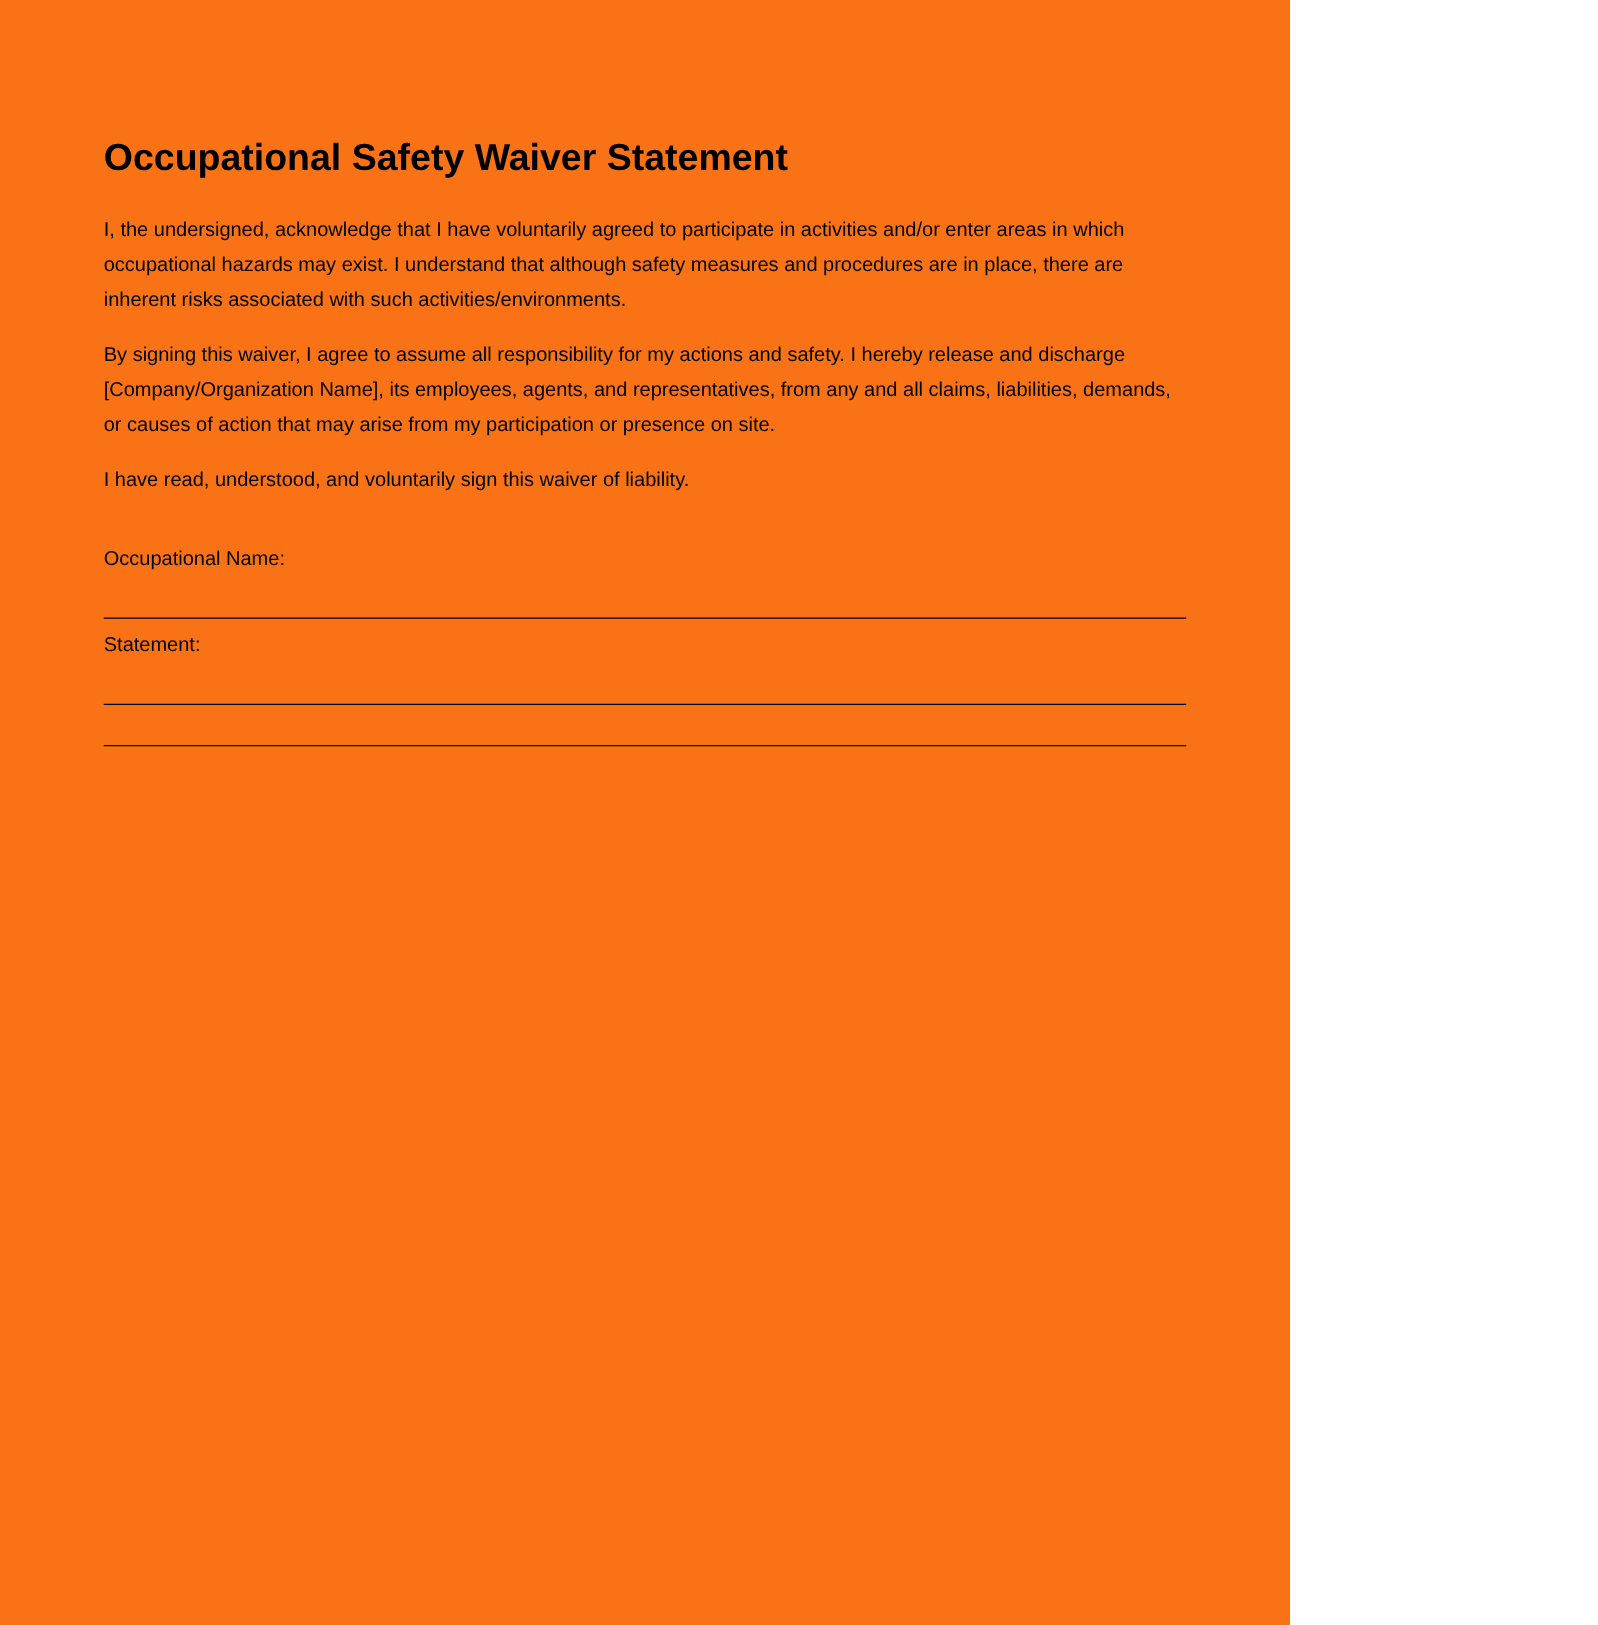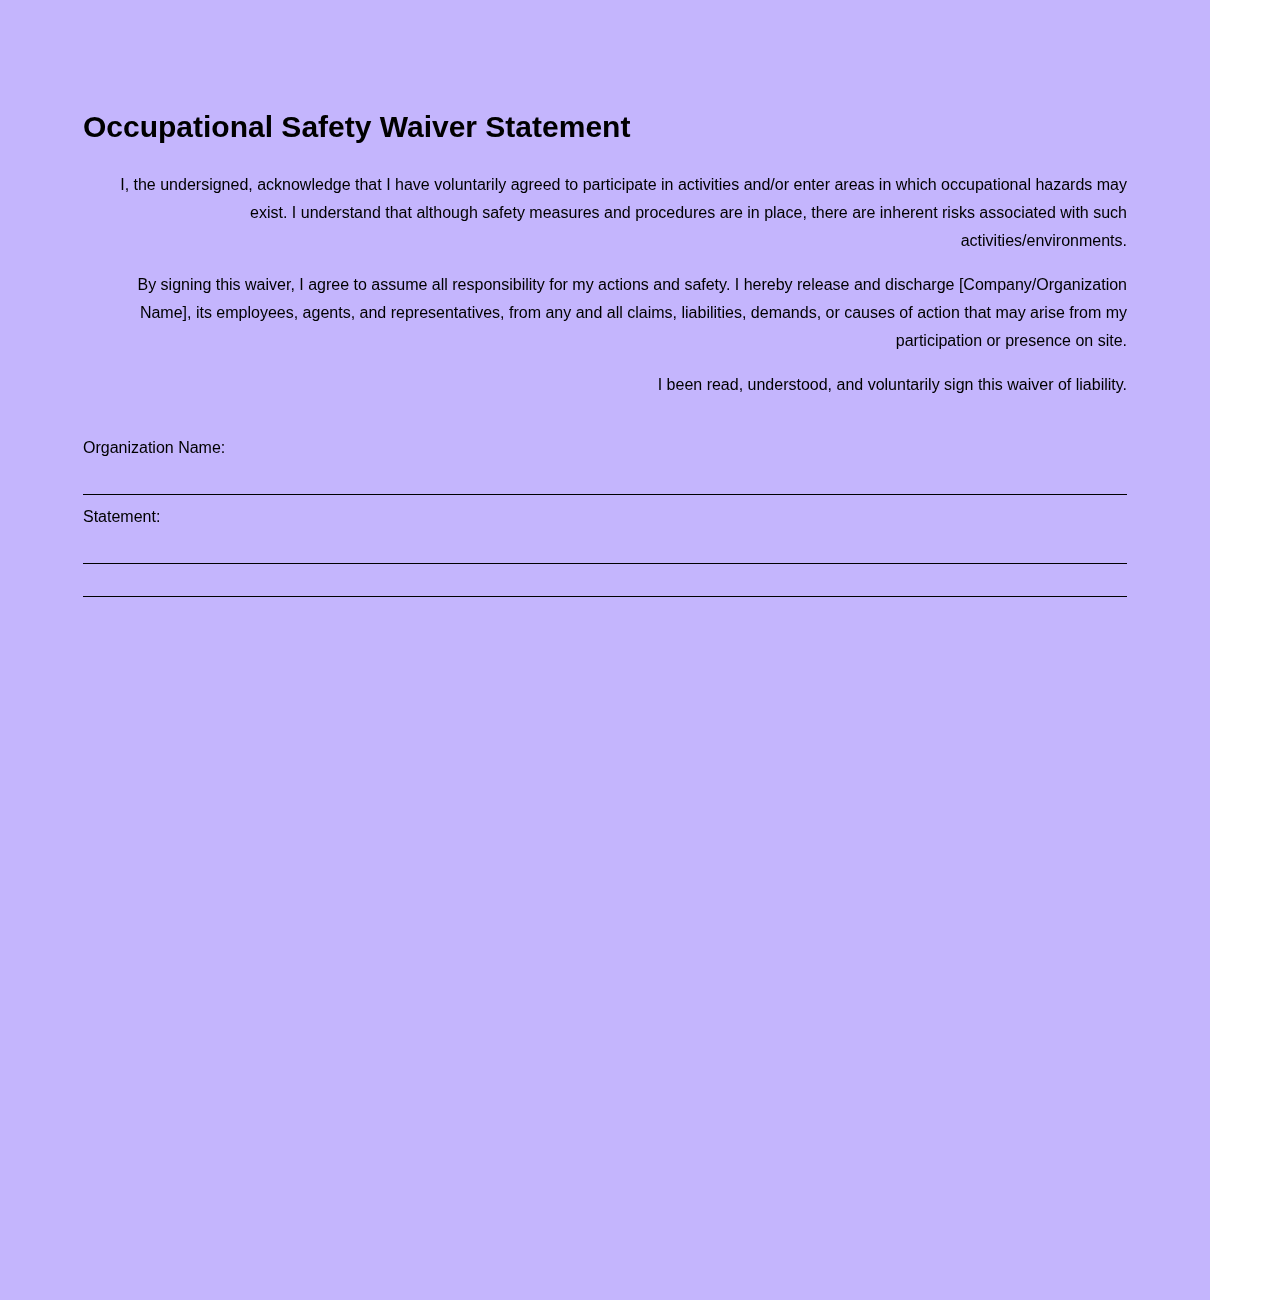--- a/index.html
+++ b/index.html
@@ -2,39 +2,39 @@
 <html><head>
 <meta charset="utf-8">
 <style>
   html, body {
     margin: 0;
     padding: 0;
     background: #ffffff;
   }
   .page {
     position: relative;
-    width: 1210px;
+    width: 1032px;
     min-height: 1300px;
     box-sizing: border-box;
     padding: 110px 83px 68px 83px;
-    background: #c4b5fd;
+    background: #f97316;
     font-family: "Liberation Sans", sans-serif;
     color: #000000;
   }
   .doc-title {
     font-size: 30px;
     font-weight: 700;
     line-height: 34px;
     margin: 0 0 27px 0;
   }
   .doc-para {
     font-size: 16px;
     line-height: 28px;
     margin: 0 0 16px 0;
-    text-align: right;
+    text-align: left;
   }
   .sig-section {
     margin-top: 35px;
   }
   .sig-label {
     display: block;
     font-size: 16px;
     line-height: 28px;
   }
   .sig-line {
@@ -49,26 +49,26 @@
 
 <div class="page">
 
   <h1 class="doc-title">Occupational Safety Waiver Statement</h1>
 
   <p class="doc-para">I, the undersigned, acknowledge that I have voluntarily agreed to participate in activities and/or enter areas in which occupational hazards may exist. I understand that although safety measures and procedures are in place, there are inherent risks associated with such activities/environments.</p>
 
   <p class="doc-para">By signing this waiver, I agree to assume all responsibility for my actions and safety. I hereby release and discharge [Company/Organization Name], its employees, agents, and representatives, from any and all claims, liabilities, demands, or causes of action that may arise from my participation or presence on site.</p>
 
 
-  <p class="doc-para">I been read, understood, and voluntarily sign this waiver of liability.</p>
+  <p class="doc-para">I have read, understood, and voluntarily sign this waiver of liability.</p>
 
   <div class="sig-section">
 
     <div class="sig-field">
-      <span class="sig-label">Organization Name:</span>
+      <span class="sig-label">Occupational Name:</span>
       <div class="sig-line"></div>
     </div>
 
     <div class="sig-field">
       <span class="sig-label">Statement:</span>
       <div class="sig-line"></div>
     </div>
 
     <div class="sig-field">
       <div class="sig-line"></div>

